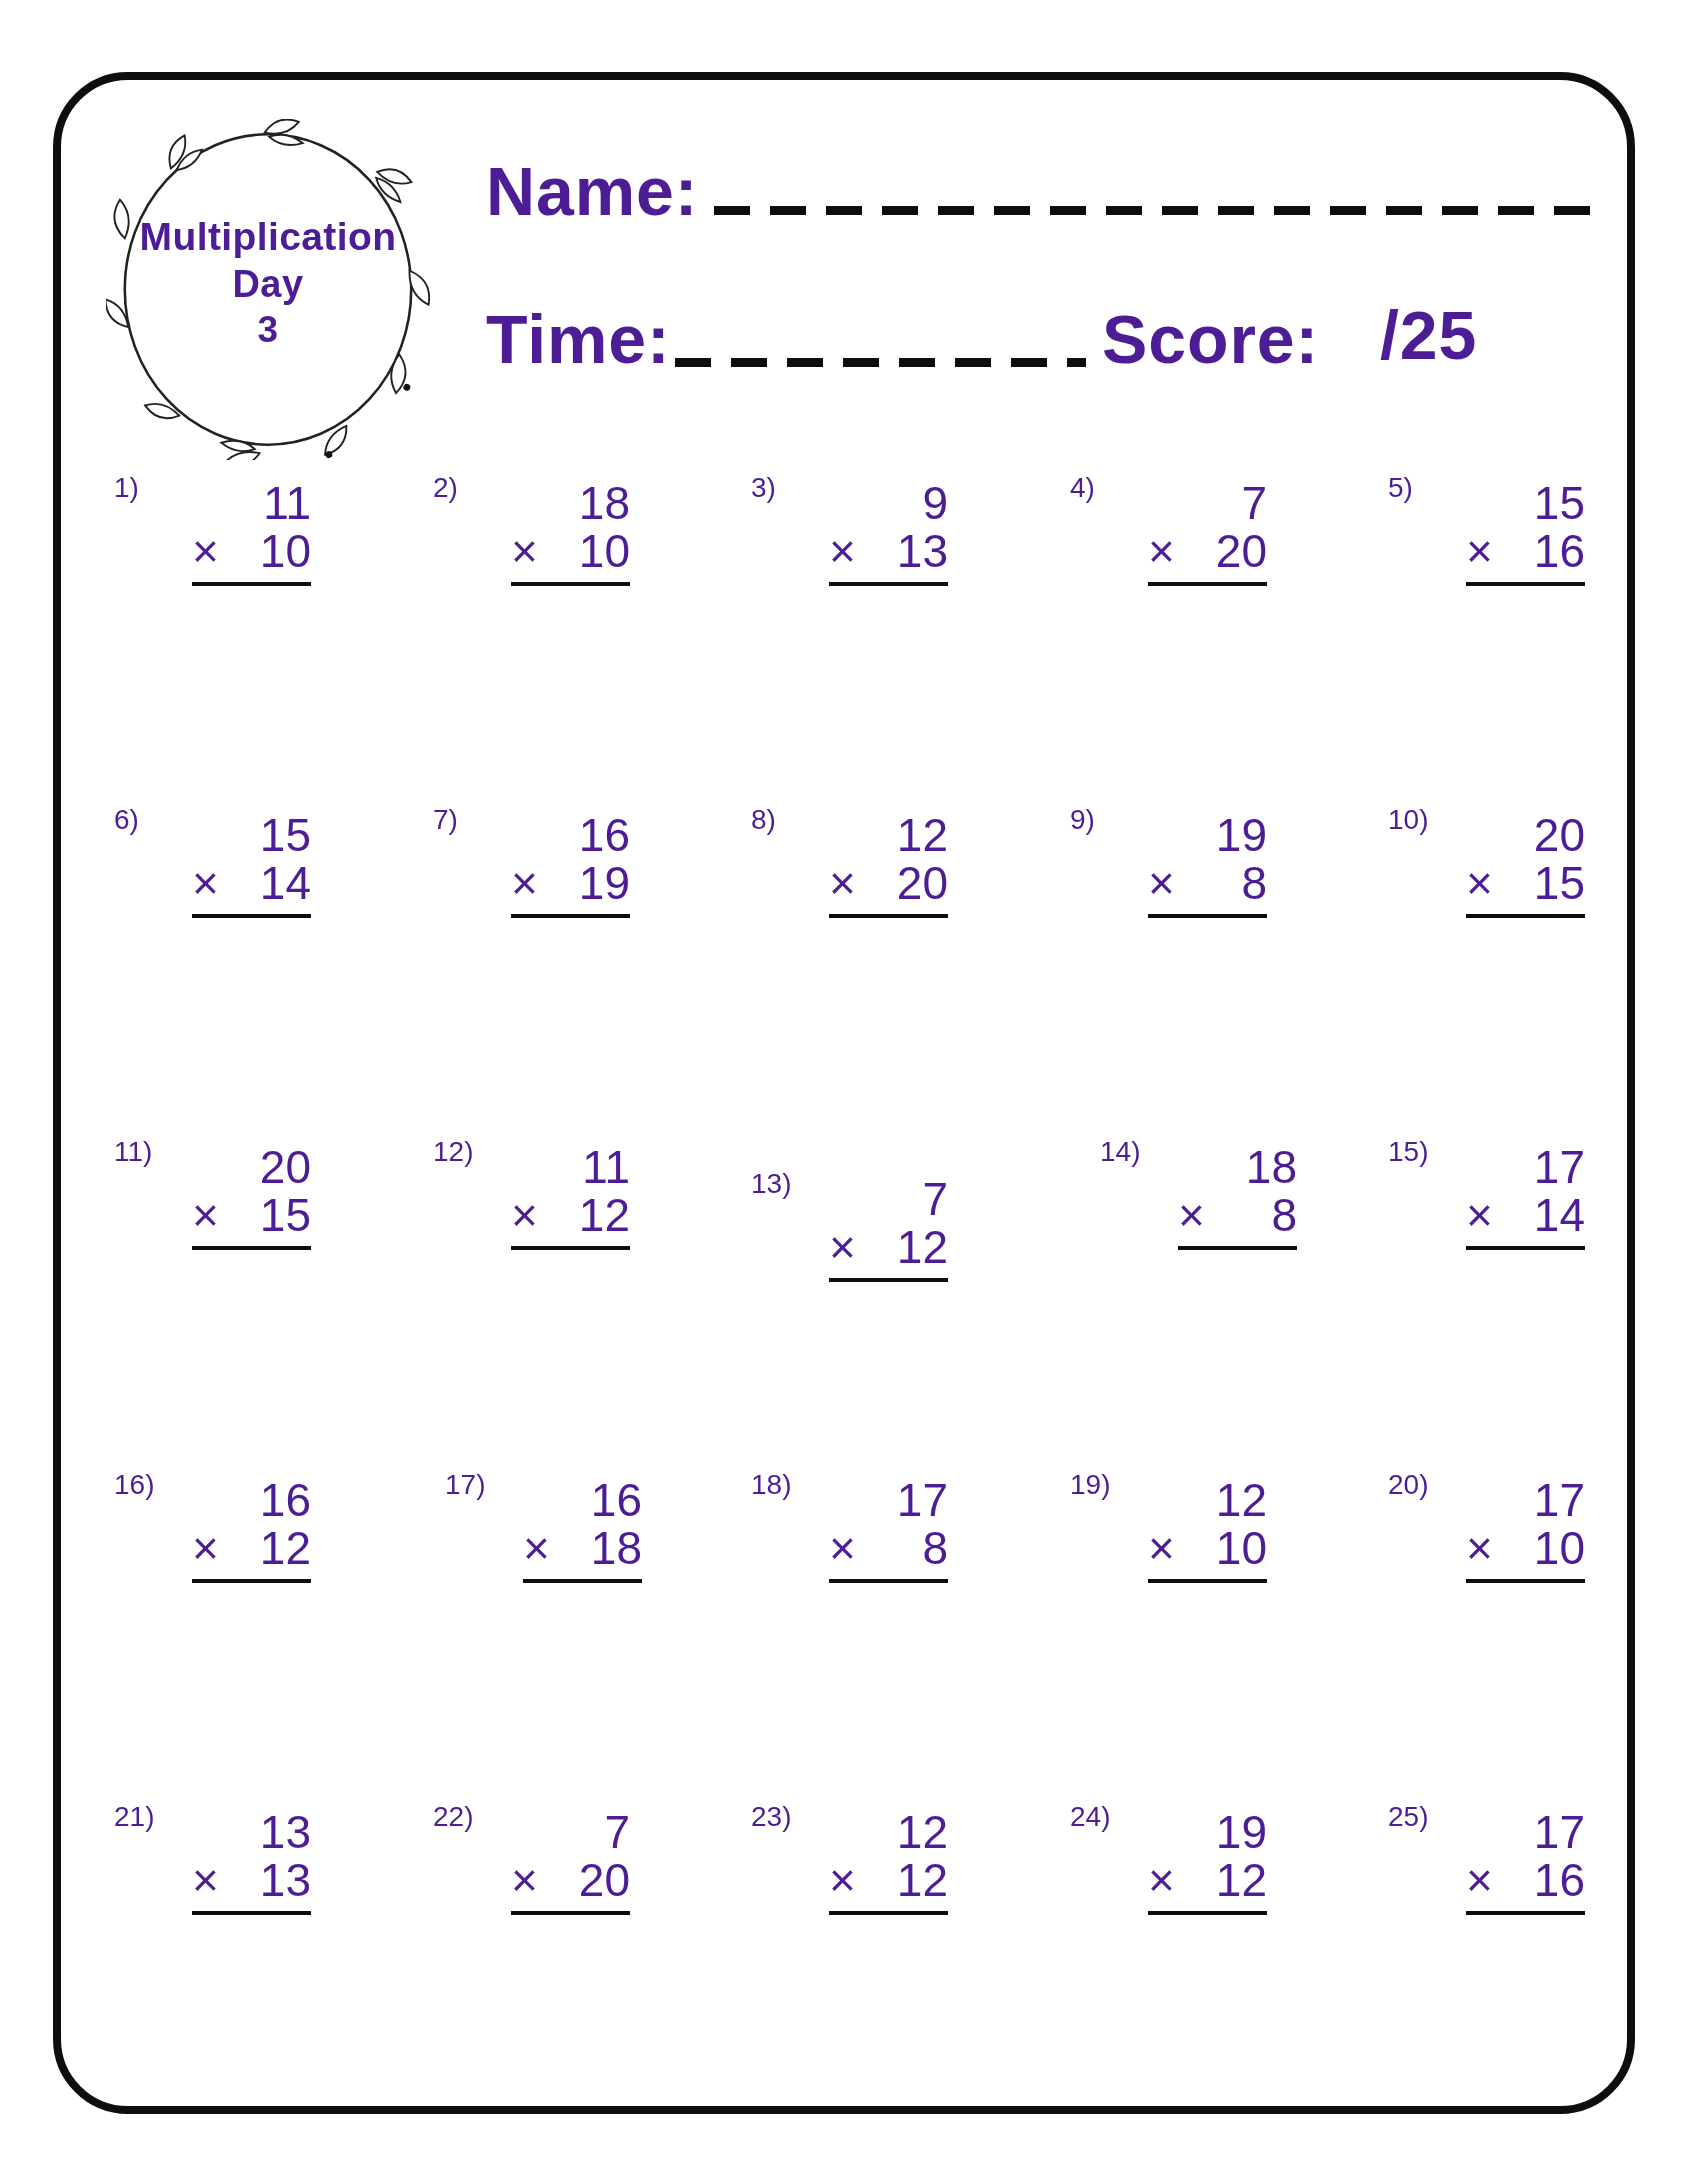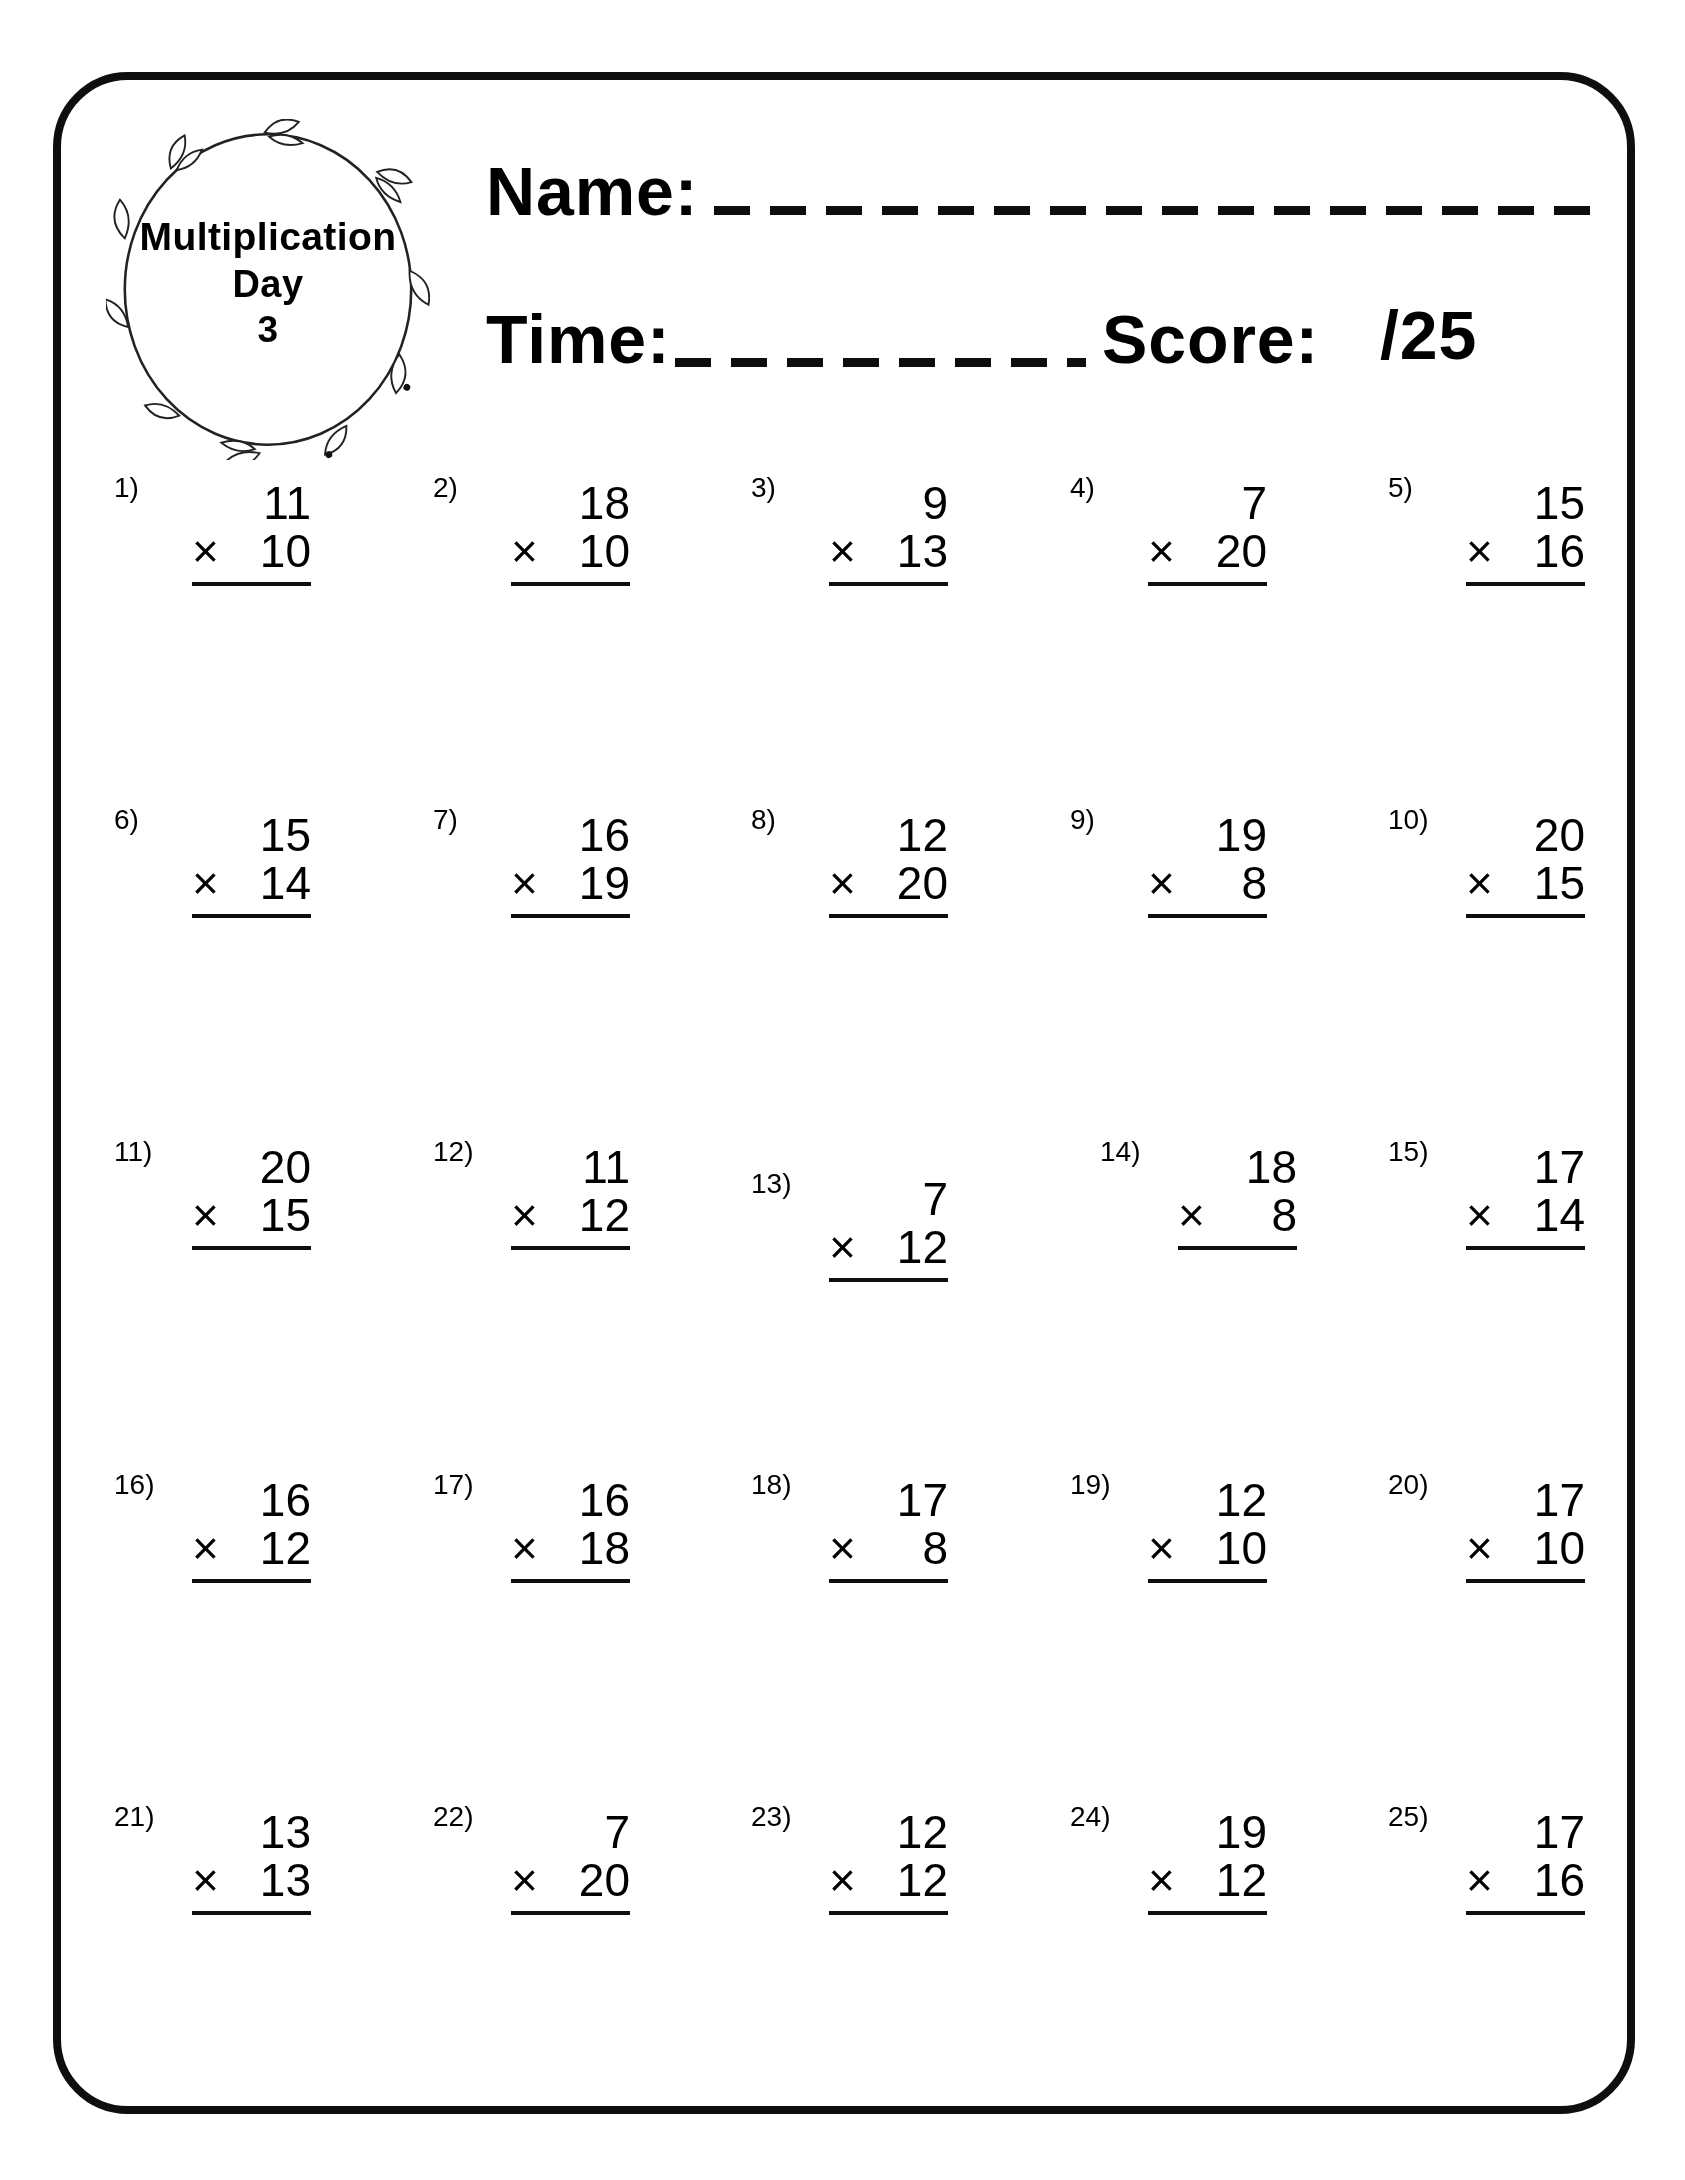--- a/index.html
+++ b/index.html
@@ -1,21 +1,21 @@
 <!DOCTYPE html>
 <html style="font-size:13.6px"><head>
 <meta charset="utf-8">
 <style>
   html,body{margin:0;padding:0;background:#ffffff;}
   .page{
     position:relative;
     width:1686px;height:2181px;
     background:#ffffff;
     font-family:"Liberation Sans","DejaVu Sans",sans-serif;
-    color:#000000;
+    color:#4c1d95;
     overflow:hidden;
   }
   .sheet-border{
     position:absolute;left:53px;top:72px;
     width:1582px;height:2042px;
     box-sizing:border-box;
     border:8.5px solid #0e0e0e;
     border-radius:75px;
     background:#ffffff;
   }
@@ -297,21 +297,21 @@
     <div class="stack">
       <div class="op1">16</div>
       <div class="op2">
         <span class="times">×</span>
         <span class="opb">12</span>
       </div>
       <div class="rule"></div>
     </div>
   </div>
 
-  <div class="problem" style="left: 433px; top: 1474px;">
+  <div class="problem" style="left: 445px; top: 1474px;">
     <span class="pnum">17)</span>
     <div class="stack">
       <div class="op1">16</div>
       <div class="op2">
         <span class="times">×</span>
         <span class="opb">18</span>
       </div>
       <div class="rule"></div>
     </div>
   </div>

